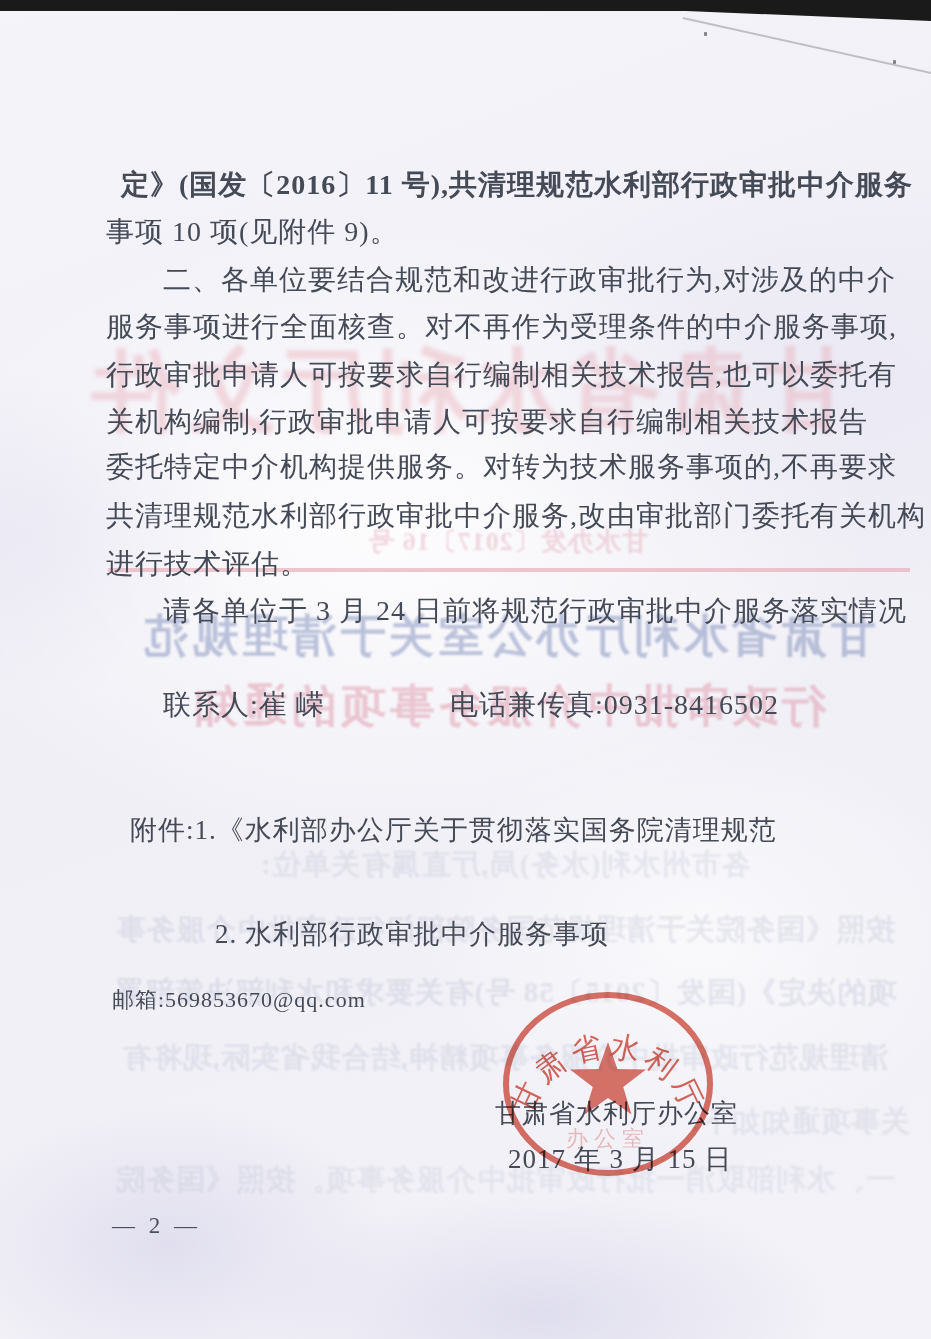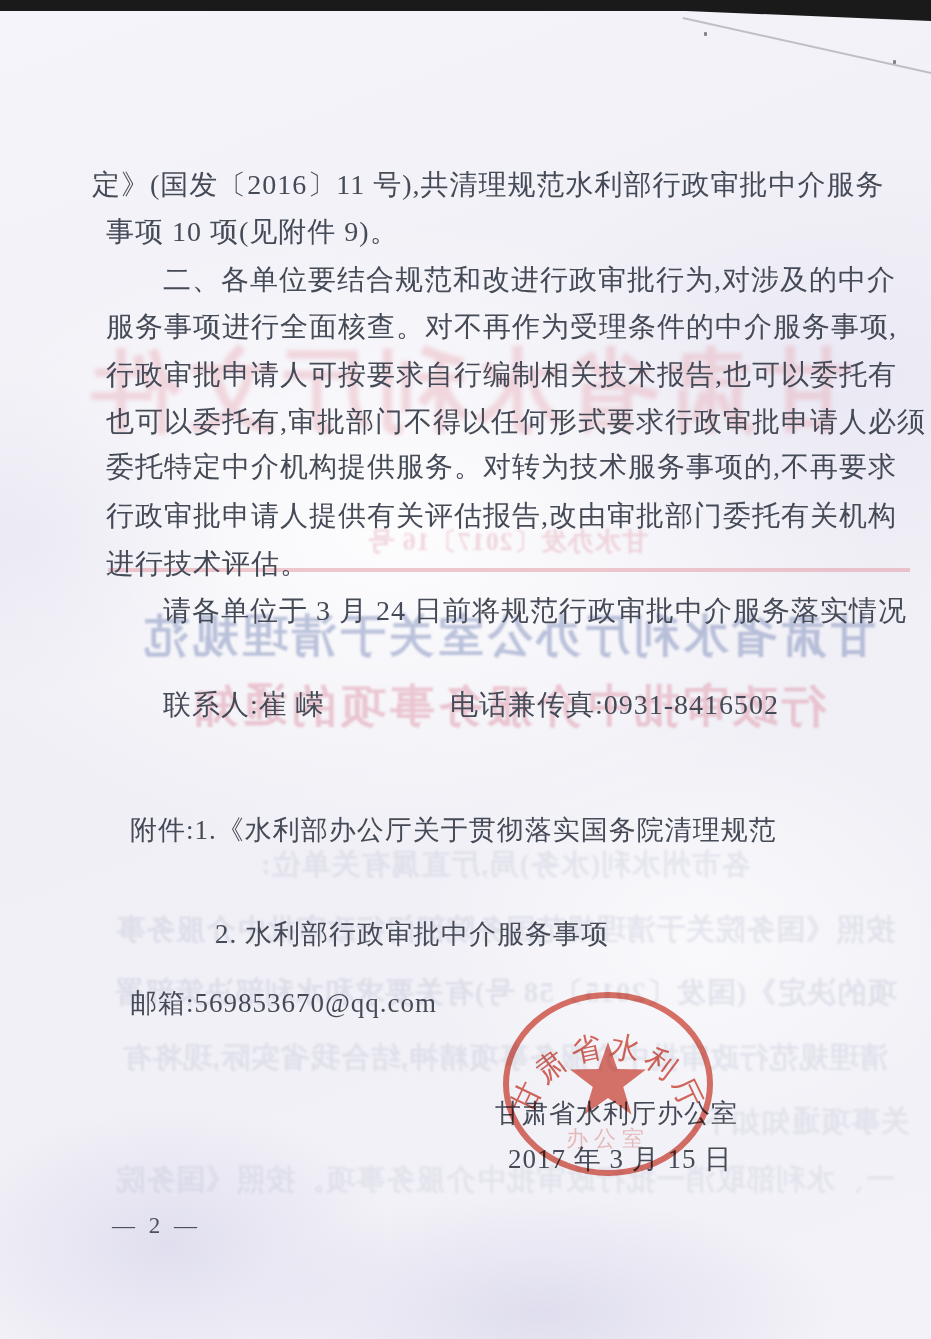--- a/index.html
+++ b/index.html
@@ -65,35 +65,35 @@
       <div class="line bleed-line" style="left: 100px; top: 845px; font-size: 29px; width: 810px; color: rgb(126, 136, 168); opacity: 0.15; filter: blur(1.2px);">各市州水利(水务)局,厅直属有关单位:</div>
       <div class="line bleed-line" style="left: 100px; top: 910px; font-size: 29px; width: 810px; color: rgb(126, 136, 168); opacity: 0.17; filter: blur(1.2px);">按照《国务院关于清理规范国务院部门行政审批中介服务事</div>
       <div class="line bleed-line" style="left: 100px; top: 973px; font-size: 29px; width: 810px; color: rgb(126, 136, 168); opacity: 0.18; filter: blur(1.2px);">项的决定》(国发〔2015〕58 号)有关要求和水利部决策部署</div>
       <div class="line bleed-line" style="left: 100px; top: 1038px; font-size: 29px; width: 810px; color: rgb(126, 136, 168); opacity: 0.16; filter: blur(1.2px);">清理规范行政审批中介服务事项精神,结合我省实际,现将有</div>
       <div class="line bleed-line" style="left: 100px; top: 1102px; font-size: 29px; width: 810px; text-align: left; color: rgb(126, 136, 168); opacity: 0.14; filter: blur(1.2px);">关事项通知如下:</div>
       <div class="line bleed-line" style="left: 100px; top: 1160px; font-size: 29px; width: 810px; color: rgb(126, 136, 168); opacity: 0.13; filter: blur(1.2px);">一、水利部取消一批行政审批中介服务事项。按照《国务院</div>
     </div>
   <div class="bleed-rule"></div>
 
   <div class="layer" id="content-layer">
-      <div class="line" style="left: 92px; top: 166px;">定》(国发〔2016〕11 号),共清理规范水利部行政审批中介服务</div>
+      <div class="line" style="left: 121px; top: 166px; font-weight: bold;">定》(国发〔2016〕11 号),共清理规范水利部行政审批中介服务</div>
       <div class="line" style="left: 106px; top: 213px;">事项 10 项(见附件 9)。</div>
       <div class="line" style="left: 163px; top: 261px;">二、各单位要结合规范和改进行政审批行为,对涉及的中介</div>
       <div class="line" style="left: 106px; top: 308px;">服务事项进行全面核查。对不再作为受理条件的中介服务事项,</div>
       <div class="line" style="left: 106px; top: 356px;">行政审批申请人可按要求自行编制相关技术报告,也可以委托有</div>
-      <div class="line" style="left: 106px; top: 403px;">也可以委托有,审批部门不得以任何形式要求行政审批申请人必须</div>
+      <div class="line" style="left: 106px; top: 403px;">关机构编制,行政审批申请人可按要求自行编制相关技术报告</div>
       <div class="line" style="left: 106px; top: 448px;">委托特定中介机构提供服务。对转为技术服务事项的,不再要求</div>
-      <div class="line" style="left: 106px; top: 497px;">行政审批申请人提供有关评估报告,改由审批部门委托有关机构</div>
+      <div class="line" style="left: 106px; top: 497px;">共清理规范水利部行政审批中介服务,改由审批部门委托有关机构</div>
       <div class="line" style="left: 106px; top: 545px;">进行技术评估。</div>
       <div class="line" style="left: 163px; top: 592px;">请各单位于 3 月 24 日前将规范行政审批中介服务落实情况</div>
       <div class="line" style="left: 163px; top: 686px;">联系人:崔 嵘</div>
       <div class="line" style="left: 450px; top: 686px;">电话兼传真:0931-8416502</div>
       <div class="line" style="left: 130px; top: 782px; font-size: 27px; margin-top: 30px;">附件:1.《水利部办公厅关于贯彻落实国务院清理规范</div>
       <div class="line" style="left: 215px; top: 916px; font-size: 27px;">2. 水利部行政审批中介服务事项</div>
-      <div class="line" style="left: 130px; top: 985px; font-size: 27px;">邮箱:569853670@qq.com</div>
+      <div class="line" style="left: 112px; top: 985px; font-size: 22px;">邮箱:569853670@qq.com</div>
       <div class="line" style="left: 495px; top: 1096px; font-size: 26px;">甘肃省水利厅办公室</div>
       <div class="line" style="left: 508px; top: 1141px; font-size: 27px;">2017 年 3 月 15 日</div>
     </div>
 
   <div class="page-number">— 2 —</div>
 
   <svg class="seal" width="224" height="196" viewBox="0 0 224 196">
     <g stroke="#cf3b2a" fill="#cf3b2a">
       <ellipse cx="112" cy="96" rx="102" ry="89" fill="none" stroke-width="6" opacity="0.85"></ellipse>
       <path id="sealArc" d="M 38,118 A 78,72 0 0 1 186,118" fill="none" stroke="none"></path>

